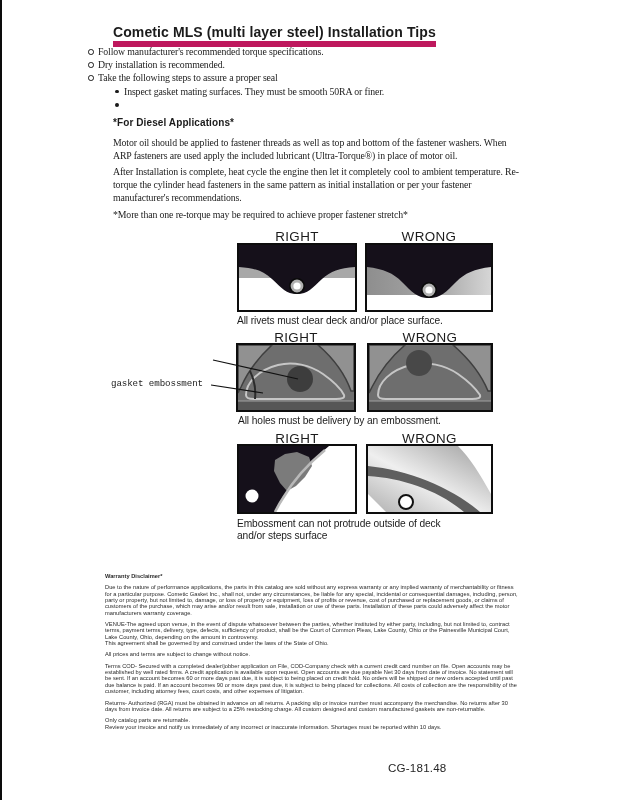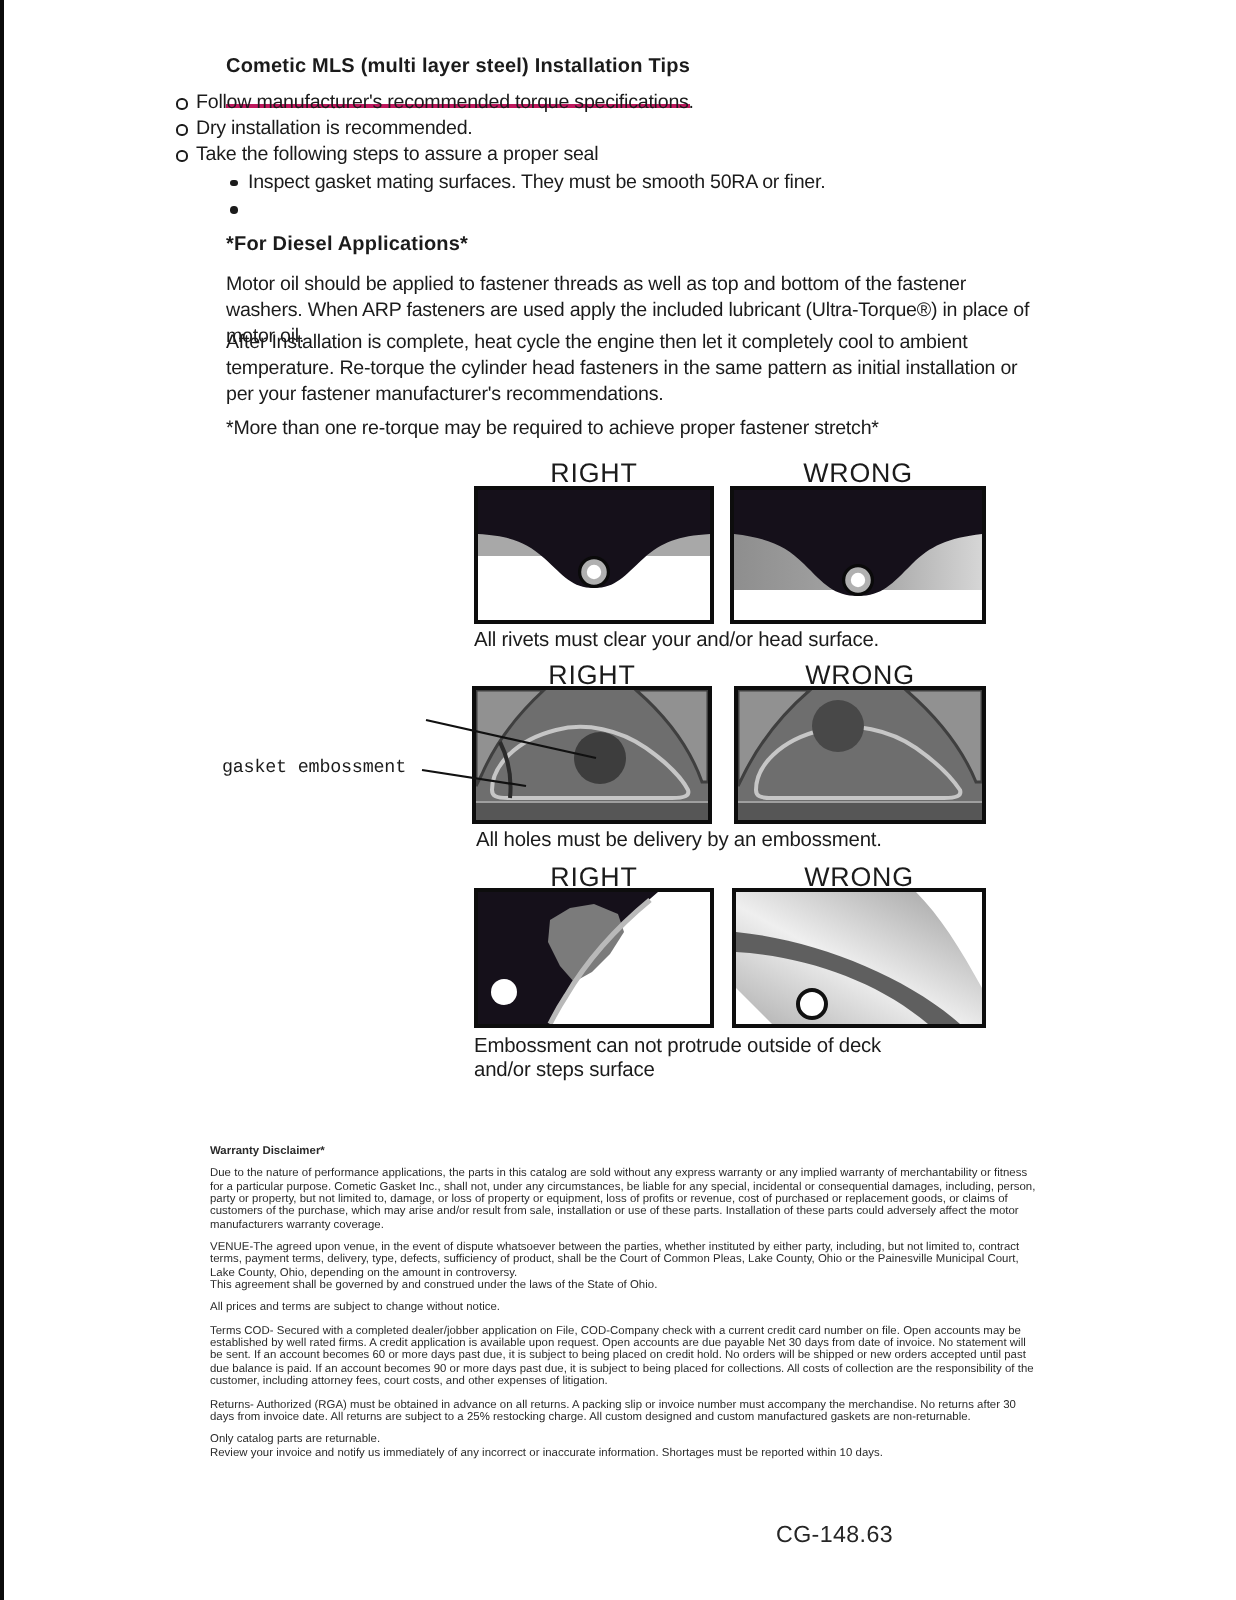--- a/index.html
+++ b/index.html
@@ -1,22 +1,22 @@
 <!DOCTYPE html>
 <html><head>
 <meta charset="utf-8">
 <style>
   html,body{margin:0;padding:0;background:#ffffff;}
   .page{position:relative;width:618px;height:800px;background:#ffffff;overflow:hidden;
         font-family:"Liberation Sans","DejaVu Sans",sans-serif;color:#1b1b1b;}
   .abs{position:absolute;}
   .edge{position:absolute;left:0;top:0;width:2px;height:800px;background:#0c0c0c;}
-  .title{font-size:10px;font-weight:bold;letter-spacing:0.1px;border-bottom:2px solid #be185d;
-         padding-bottom:13px;display:inline-block;}
-  .body-txt{font-size:9.8px;line-height:13.2px;letter-spacing:-0.12px;}
+  .title{font-size:14px;font-weight:bold;letter-spacing:0.1px;border-bottom:6px solid #be185d;
+         padding-bottom:1px;display:inline-block;}
+  .body-txt{font-size:9.8px;line-height:13.2px;letter-spacing:-0.12px;font-family:Liberation Serif, serif;}
   .tips-line{position:relative;padding-left:10px;}
   .tips-sub{position:relative;padding-left:10px;margin-left:26px;}
   .ring{position:absolute;left:0;top:4px;width:3.6px;height:3.6px;border:1px solid #1b1b1b;border-radius:50%;}
   .dot{position:absolute;left:1px;top:5px;width:3.8px;height:3.8px;background:#1b1b1b;border-radius:50%;}
   .sec-head{font-size:10px;font-weight:bold;letter-spacing:0.1px;}
   .dlabel{font-size:13.4px;letter-spacing:0.4px;text-align:center;}
   .dcap{font-size:10.2px;letter-spacing:-0.1px;line-height:11.5px;}
   .dbox{border:2px solid #0d0d0d;box-sizing:border-box;background:#fff;}
   .dbox svg{display:block;}
   .small-label{font-size:9.2px;letter-spacing:-0.1px;text-align:right;line-height:10.5px;}
@@ -86,21 +86,21 @@
         </linearGradient>
       </defs>
       <rect width="124" height="65" fill="#ffffff"></rect>
       <rect y="22" width="124" height="28" fill="url(#gw1)"></rect>
       <path d="M0,0 H124 V22 C107,24 98,28 89,37 C79,47 74,53 62,53 C50,53 45,47 35,37 C26,28 17,24 0,22 Z" fill="#15101a"></path>
       <circle cx="62" cy="45" r="7.2" fill="#b0b0b0" stroke="#0a0a0a" stroke-width="1.6"></circle>
       <circle cx="62" cy="45" r="3.6" fill="#ffffff"></circle>
     </svg>
   </div>
 
-  <div class="abs dcap" style="left:237px;top:315px;width:300px;">All rivets must clear your and/or head surface.</div>
+  <div class="abs dcap" style="left:237px;top:315px;width:300px;">All rivets must clear deck and/or place surface.</div>
 
   <div class="abs dlabel" style="left:236px;top:330px;width:120px;">RIGHT</div>
   <div class="abs dlabel" style="left:367px;top:330px;width:126px;">WRONG</div>
 
   <div class="abs small-label" style="left:103px;top:379px;width:100px;font-family:Liberation Mono, monospace;">gasket embossment</div>
 
   <div class="abs dbox" style="left:236px;top:343px;width:120px;height:69px;">
     <svg width="116" height="65" viewBox="0 0 116 65">
       <rect width="116" height="65" fill="#6e6e6e"></rect>
       <path d="M0,0 H34 C21,12 10,26 3,42 L0,48 Z" fill="#919191" stroke="#3f3f3f" stroke-width="1.5"></path>
@@ -173,15 +173,15 @@
     <p>Due to the nature of performance applications, the parts in this catalog are sold without any express warranty or any implied warranty of merchantability or fitness for a particular purpose.  Cometic Gasket Inc., shall not, under any circumstances, be liable for any special, incidental or consequential damages, including, person, party or property, but not limited to, damage, or loss of property or equipment, loss of profits or revenue, cost of purchased or replacement goods, or claims of customers of the purchase, which may arise and/or result from sale, installation or use of these parts.  Installation of these parts could adversely affect the motor manufacturers warranty coverage.</p>
     <p style="margin-bottom:0;">VENUE-The agreed upon venue, in the event of dispute whatsoever between the parties, whether instituted by either party, including, but not limited to, contract terms, payment terms, delivery, type, defects, sufficiency of product, shall be the Court of Common Pleas, Lake County, Ohio or the Painesville Municipal Court, Lake County, Ohio, depending on the amount in controversy.</p>
     <p>This agreement shall be governed by and construed under the laws of the State of Ohio.</p>
     <p>All prices and terms are subject to change without notice.</p>
     <p>Terms COD- Secured with a completed dealer/jobber application on File, COD-Company check with a current credit card number on file.  Open accounts may be established by well rated firms.  A credit application is available upon request.  Open accounts are due payable Net 30 days from date of invoice.  No statement will be sent.  If an account becomes 60 or more days past due, it is subject to being placed on credit hold.  No orders will be shipped or new orders accepted until past due balance is paid.  If an account becomes 90 or more days past due, it is subject to being placed for collections.  All costs of collection are the responsibility of the customer, including attorney fees, court costs, and other expenses of litigation.</p>
     <p>Returns- Authorized (RGA) must be obtained in advance on all returns.  A packing slip or invoice number must accompany the merchandise.  No returns after 30 days from invoice date.  All returns are subject to a 25% restocking charge.  All custom designed and custom manufactured gaskets are non-returnable.</p>
     <p style="margin-bottom:0;">Only catalog parts are returnable.</p>
     <p>Review your invoice and notify us immediately of any incorrect or inaccurate information.  Shortages must be reported within 10 days.</p>
   </div>
 
-  <div class="abs footer" style="left:388px;top:761px;">CG-148.63</div>
+  <div class="abs footer" style="left:388px;top:761px;">CG-181.48</div>
 
 </div>
 
 </body></html>

